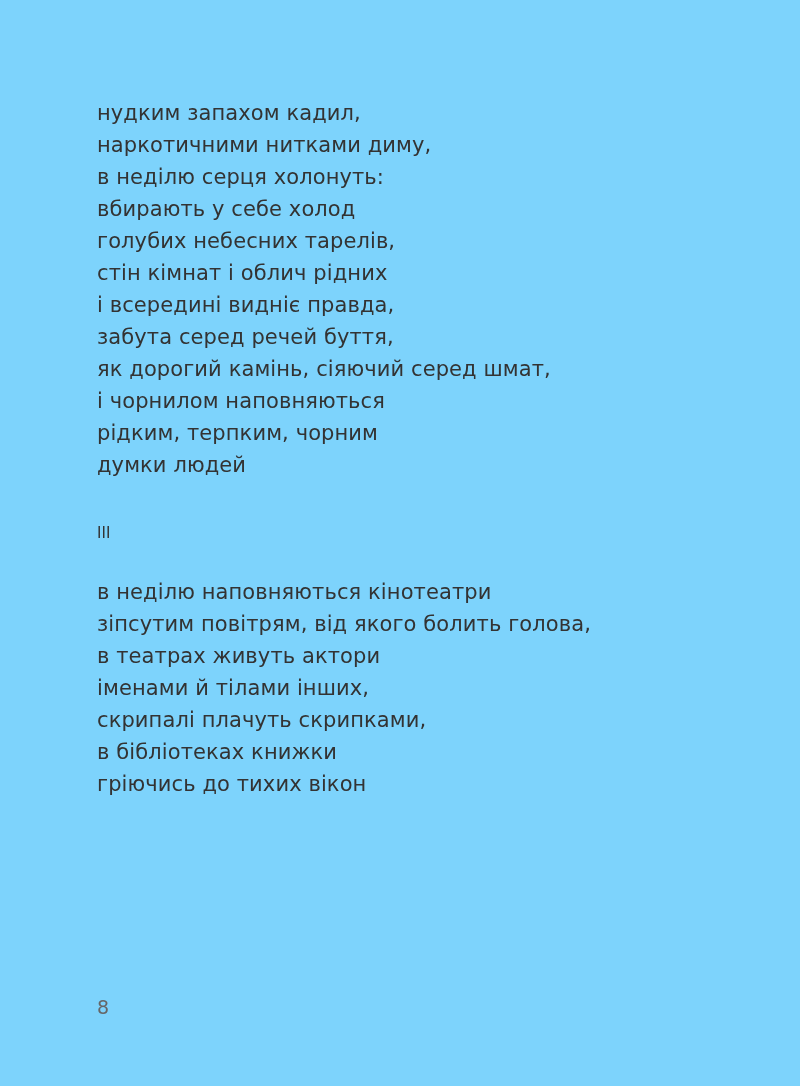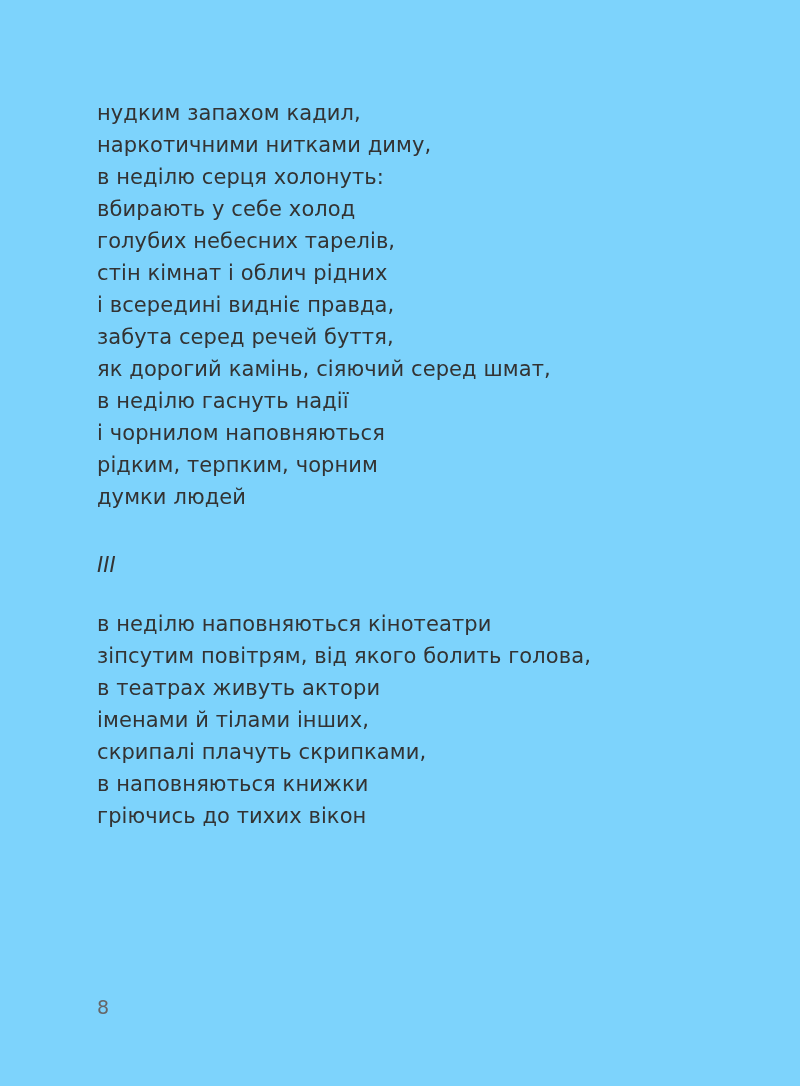--- a/index.html
+++ b/index.html
@@ -28,23 +28,22 @@
     margin: 0;
     padding: 0;
   }
   .poem-line {
     height: 32px;
     white-space: nowrap;
   }
   .section-heading {
     margin-top: 36px;
     height: 32px;
-    font-size: 21px;
+    font-size: 15px;
     color: #333333;
-    font-style: italic;
   }
   .stanza-second {
     margin-top: 27px;
   }
   .page-number {
     position: absolute;
     left: 97px;
     top: 994px;
     font-size: 19px;
     line-height: 26px;
@@ -60,34 +59,33 @@
     <div class="stanza">
       <div class="poem-line">нудким запахом кадил,</div>
       <div class="poem-line">наркотичними нитками диму,</div>
       <div class="poem-line">в неділю серця холонуть:</div>
       <div class="poem-line">вбирають у себе холод</div>
       <div class="poem-line">голубих небесних тарелів,</div>
       <div class="poem-line">стін кімнат і облич рідних</div>
       <div class="poem-line">і всередині видніє правда,</div>
       <div class="poem-line">забута серед речей буття,</div>
       <div class="poem-line">як дорогий камінь, сіяючий серед шмат,</div>
-      <div class="poem-line">в неділю гаснуть надії</div>
       <div class="poem-line">і чорнилом наповняються</div>
       <div class="poem-line">рідким, терпким, чорним</div>
       <div class="poem-line">думки людей</div>
     </div>
 
     <div class="section-heading">ІІІ</div>
 
     <div class="stanza stanza-second">
       <div class="poem-line">в неділю наповняються кінотеатри</div>
       <div class="poem-line">зіпсутим повітрям, від якого болить голова,</div>
       <div class="poem-line">в театрах живуть актори</div>
       <div class="poem-line">іменами й тілами інших,</div>
       <div class="poem-line">скрипалі плачуть скрипками,</div>
-      <div class="poem-line">в наповняються книжки</div>
+      <div class="poem-line">в бібліотеках книжки</div>
       <div class="poem-line">гріючись до тихих вікон</div>
     </div>
 
   </div>
 
   <div class="page-number">8</div>
 </div>
 
 </body></html>

